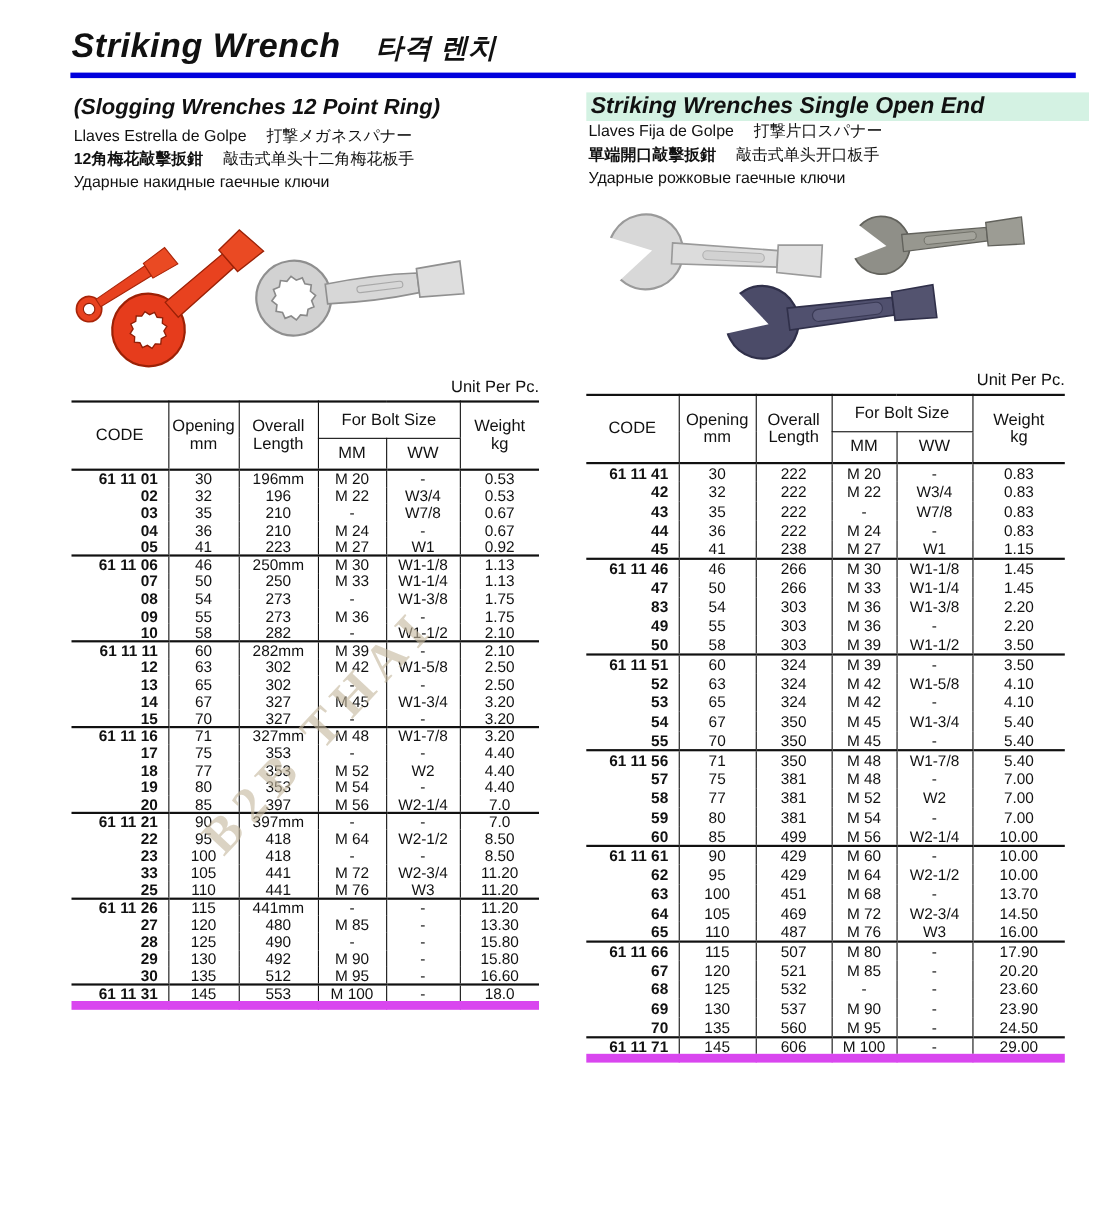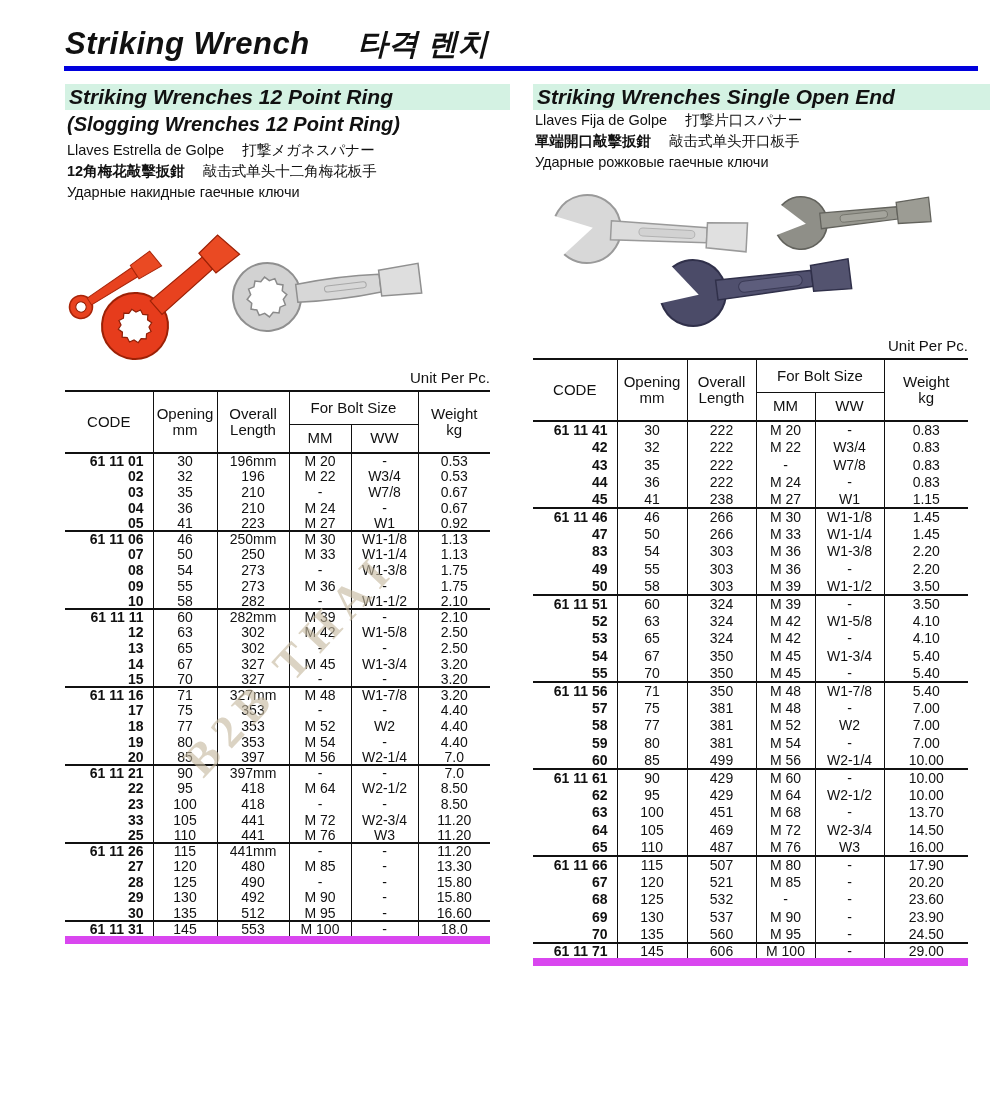--- a/index.html
+++ b/index.html
@@ -8,21 +8,21 @@
     position:relative; width:996px; height:1098px;
     font-family:"Liberation Sans", sans-serif; color:#111;
     overflow:hidden;
   }
   
   .page-title {
     position:absolute; left:65px; top:24px;
     font-size:31px; font-weight:bold; font-style:italic; letter-spacing:.5px;
     white-space:nowrap;
   }
-  .page-title .kr { font-size:30px; margin-left:48px; }
+  .page-title .kr { font-size:25px; margin-left:32px; }
   .rule { position:absolute; left:64px; top:66px; width:914px; height:5px; background:#0000dd; }
 
   
   .col { position:absolute; top:84px; }
   .col-left  { left:65px;  width:445px; }
   .col-right { left:533px; width:457px; }
 
   .sec-h2 {
     background:#d4f2e3; font-size:21px; font-weight:bold; font-style:italic;
     padding:2px 2px 2px 4px; line-height:1.05; white-space:nowrap;
@@ -68,21 +68,20 @@
 </style>
 </head>
 <body>
 
 <div class="page-title">
   <span>Striking Wrench</span><span class="kr">타격 렌치</span>
 </div>
 <div class="rule"></div>
 
 <div class="col col-left">
-  <div class="sec-h2">Striking Wrenches 12 Point Ring</div>
   <div class="sec-h3">(Slogging Wrenches 12 Point Ring)</div>
   <div class="lang"><span>Llaves Estrella de Golpe</span><span class="gap"></span><span>打撃メガネスパナー</span></div>
   <div class="lang"><b class="cjk">12角梅花敲擊扳鉗</b><span class="gap"></span><span>敲击式单头十二角梅花板手</span></div>
   <div class="lang">Ударные накидные гаечные ключи</div>
 
   <div class="photo photo-left">
     <svg viewBox="0 0 445 152" width="445" height="152">
 
       <g transform="translate(16,94) rotate(-33)">
         <circle r="11.5" fill="#e8421f" stroke="#a82408" stroke-width="1.5"></circle>

